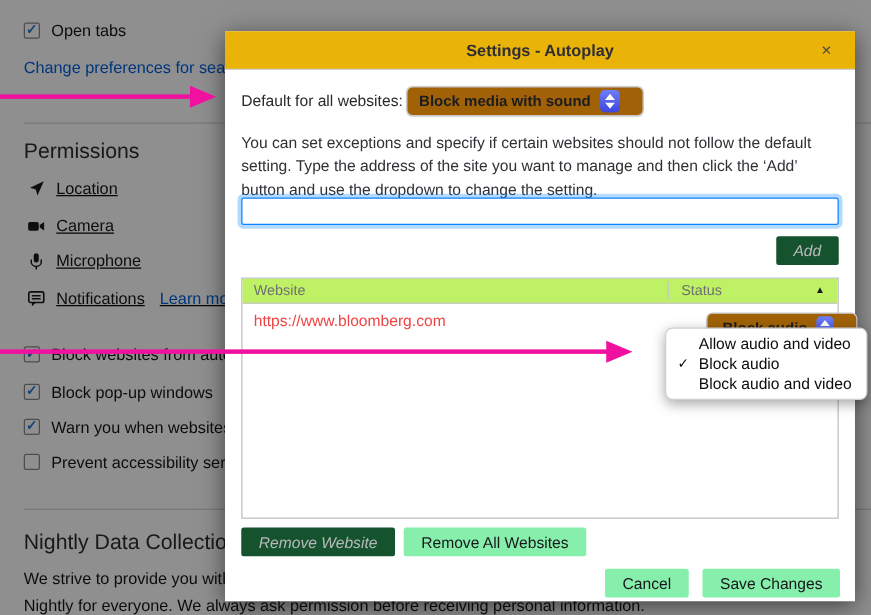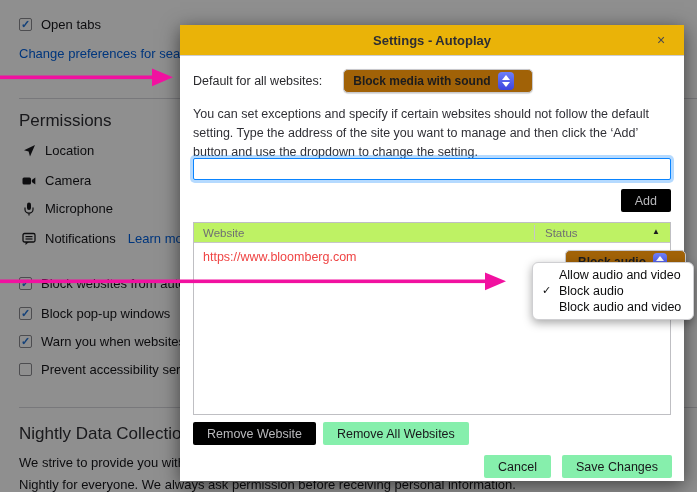--- a/index.html
+++ b/index.html
@@ -8,21 +8,21 @@
   
   .page{position:absolute;inset:0;}
   .abs{position:absolute;}
   .cb{width:13px;height:13px;border:1px solid #8a8a8f;border-radius:2px;background:#fff;
       display:flex;align-items:center;justify-content:center;font-size:11px;line-height:11px;
       font-weight:bold;color:#2676d9;box-sizing:border-box;}
   .lbl13{font-size:13px;color:#16161a;}
   .link{font-size:13px;color:#0060df;}
   .h17{font-size:17px;color:#2e2e33;}
   .divider{height:1px;background:#d7d7db;}
-  .permitem{display:flex;align-items:center;gap:9px;}
+  .permitem{display:flex;align-items:center;gap:9px;text-decoration:underline;}
   .permitem svg{flex:0 0 auto;}
   .cbrow{display:flex;align-items:center;gap:9px;}
   
   .overlay{position:absolute;inset:0;background:rgba(0,0,0,0.44);z-index:10;}
   
   .dialog{position:absolute;left:180px;top:25px;width:504px;height:456px;background:#fff;
           z-index:20;box-shadow:0 4px 18px rgba(0,0,0,0.55);font-size:12.5px;color:#2a2a2e;}
   .dlg-header{position:absolute;left:0;top:0;right:0;height:30px;background:#eab308;
               border-bottom:1px solid #cdcdd0;display:flex;align-items:center;justify-content:center;}
   .dlg-title{font-size:13px;font-weight:bold;color:#2e2e33;}
@@ -34,21 +34,21 @@
   .stepper{width:16px;height:18px;margin-left:7px;border-radius:4px;
            background:linear-gradient(#6d7ff7,#3d44df);display:flex;flex-direction:column;
            align-items:center;justify-content:center;gap:2px;}
   .desc{line-height:19px;color:#303036;}
   .urlinput{box-sizing:border-box;border:1px solid #0a84ff;border-radius:2px;background:#fff;
             box-shadow:0 0 0 3px rgba(10,132,255,0.30);font:12.5px "Liberation Sans",sans-serif;
             padding:2px 6px;outline:none;}
   .btn{display:inline-flex;align-items:center;justify-content:center;background:#86efac;
        border:none;border-radius:2px;font:12.5px "Liberation Sans",sans-serif;color:#18181b;
        padding:0 14px;height:23px;}
-  .btn.disabled{background:#000000;color:#b9b9bc;}
+  .btn.disabled{background:#14532d;color:#b9b9bc;font-style:italic;}
   .table{position:absolute;left:13px;top:197px;width:478px;height:193px;border:1px solid #bfbfc3;
          box-sizing:border-box;background:#fff;}
   .thead{position:absolute;left:0;top:0;right:0;height:19px;background:#bef264;
          border-bottom:1px solid #c6c6c9;}
   .th{position:absolute;top:0;height:19px;display:flex;align-items:center;font-size:11.5px;color:#6f6f73;}
   .coldiv{position:absolute;left:340px;top:2px;width:1px;height:15px;background:#c6c6c9;}
   .sort{position:absolute;right:10px;top:4px;font-size:8px;color:#1a1a1e;}
   .rowcell{position:absolute;left:9px;top:27px;font-size:12.5px;color:#ef4444;}
   .statusselect{position:absolute;left:385px;top:225px;width:121px;box-sizing:border-box;
                 justify-content:space-between;padding-left:12px;}
@@ -145,21 +145,21 @@
 
   <div class="overlay"></div>
 
   <div class="dialog">
 
     <div class="dlg-header">
       <span class="dlg-title">Settings - Autoplay</span>
       <span class="dlg-close">×</span>
     </div>
 
-    <div class="abs" style="left:13px;top:44px;display:flex;align-items:center;gap:21px;">
+    <div class="abs" style="left:13px;top:44px;display:flex;align-items:center;gap:3px;">
       <span>Default for all websites:</span>
       <span class="macselect">
         <span class="val">Block media with sound</span>
         <span class="stepper">
           <svg width="8" height="5" viewBox="0 0 8 5">
               <path d="M0 5 L4 0 L8 5 Z" fill="#fff"></path>
             </svg>
           <svg width="8" height="5" viewBox="0 0 8 5">
               <path d="M0 0 L4 5 L8 0 Z" fill="#fff"></path>
             </svg>

